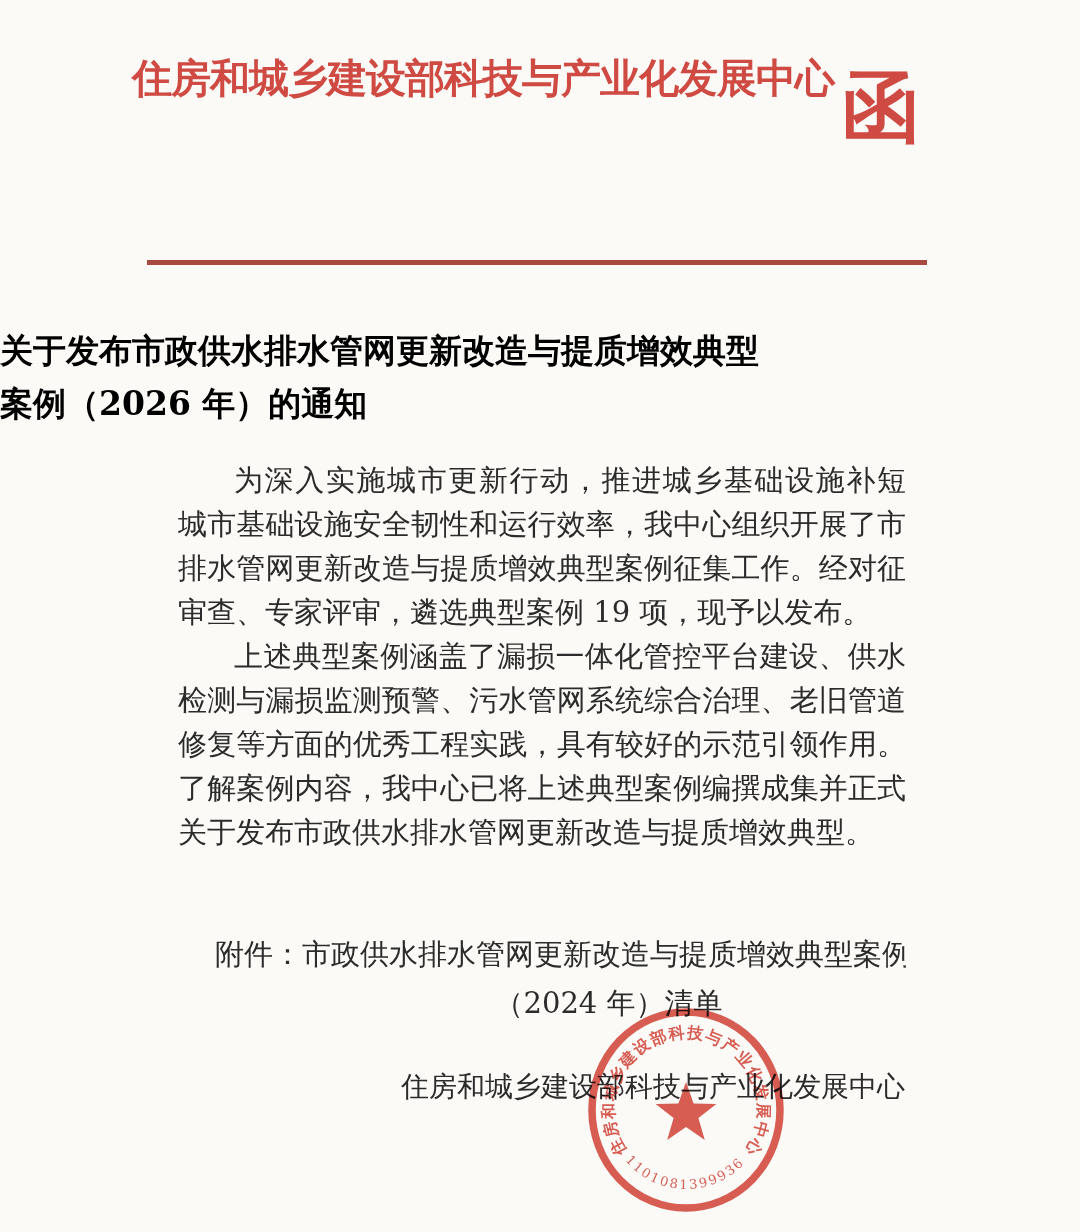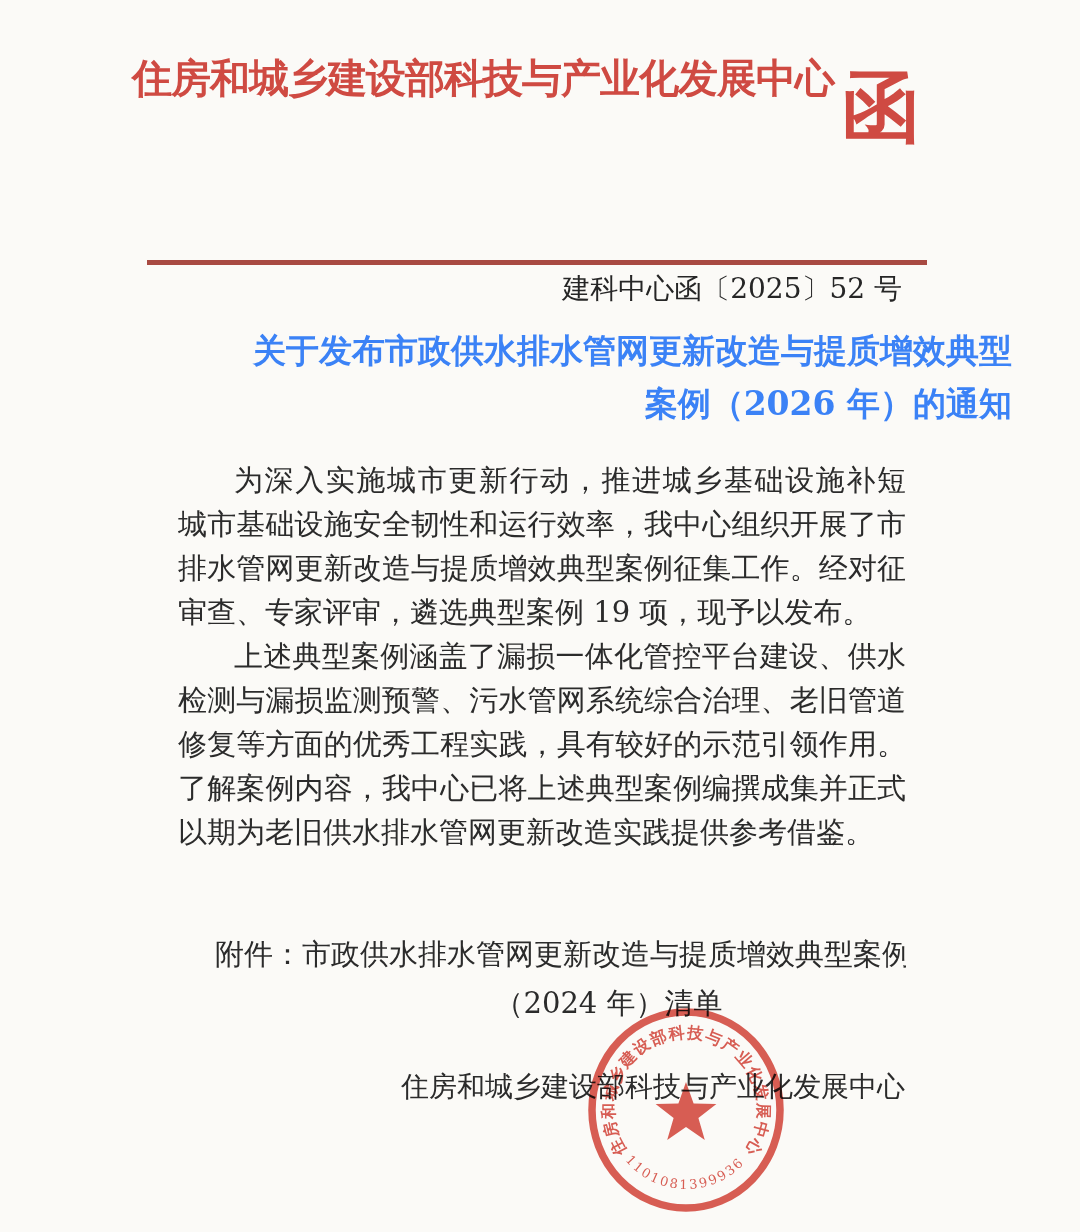--- a/index.html
+++ b/index.html
@@ -41,24 +41,24 @@
   .doc-number{
     position:absolute;left:150px;top:272px;width:752px;
     text-align:right;
     font-size:28px;line-height:34px;
     color:#262626;
     white-space:nowrap;
   }
   
   .title{
     position:absolute;left:0;top:324px;width:1012px;
-    text-align:right;
+    text-align:left;
     font-weight:bold;
     font-size:33px;line-height:53px;
-    color:#3b82f6;
+    color:#000000;
     letter-spacing:0;
   }
   
   .body-block{
     position:absolute;left:178px;top:458px;width:728px;
     font-size:29px;line-height:44px;
   }
   .line{height:44px;overflow:hidden;}
   .para .line:not(:last-child){text-align:justify;text-align-last:justify;}
   .para .line.indent{text-indent:56px;}
@@ -105,40 +105,39 @@
 <div class="page">
 
   <div class="letterhead">
     <div>住房和城乡建设部科技与产业化发展中心</div>
   </div>
 
   <div class="doc-type">函</div>
 
   <div class="red-rule"></div>
 
-  <div class="doc-number">建科中心函〔2025〕52 号</div>
 
   <div class="title">
     <div>关于发布市政供水排水管网更新改造与提质增效典型</div>
     <div>案例（2026 年）的通知</div>
   </div>
 
   <div class="body-block">
     <div class="para">
       <div class="line indent">为深入实施城市更新行动，推进城乡基础设施补短板、增强</div>
       <div class="line">城市基础设施安全韧性和运行效率，我中心组织开展了市政供水</div>
       <div class="line">排水管网更新改造与提质增效典型案例征集工作。经对征集案例</div>
       <div class="line">审查、专家评审，遴选典型案例 19 项，现予以发布。</div>
     </div>
     <div class="para">
       <div class="line indent">上述典型案例涵盖了漏损一体化管控平台建设、供水管道内</div>
       <div class="line">检测与漏损监测预警、污水管网系统综合治理、老旧管道非开挖</div>
       <div class="line">修复等方面的优秀工程实践，具有较好的示范引领作用。为方便</div>
       <div class="line">了解案例内容，我中心已将上述典型案例编撰成集并正式出版，</div>
-      <div class="line">以期为老旧供水排水管网更新改造实践提供参考借鉴。</div>
+      <div class="line">关于发布市政供水排水管网更新改造与提质增效典型。</div>
     </div>
   </div>
 
   <div class="attachment">
     <div class="att-l1">附件：市政供水排水管网更新改造与提质增效典型案例</div>
     <div class="att-l2">（2024 年）清单</div>
   </div>
 
   <div class="signature">住房和城乡建设部科技与产业化发展中心</div>
 

